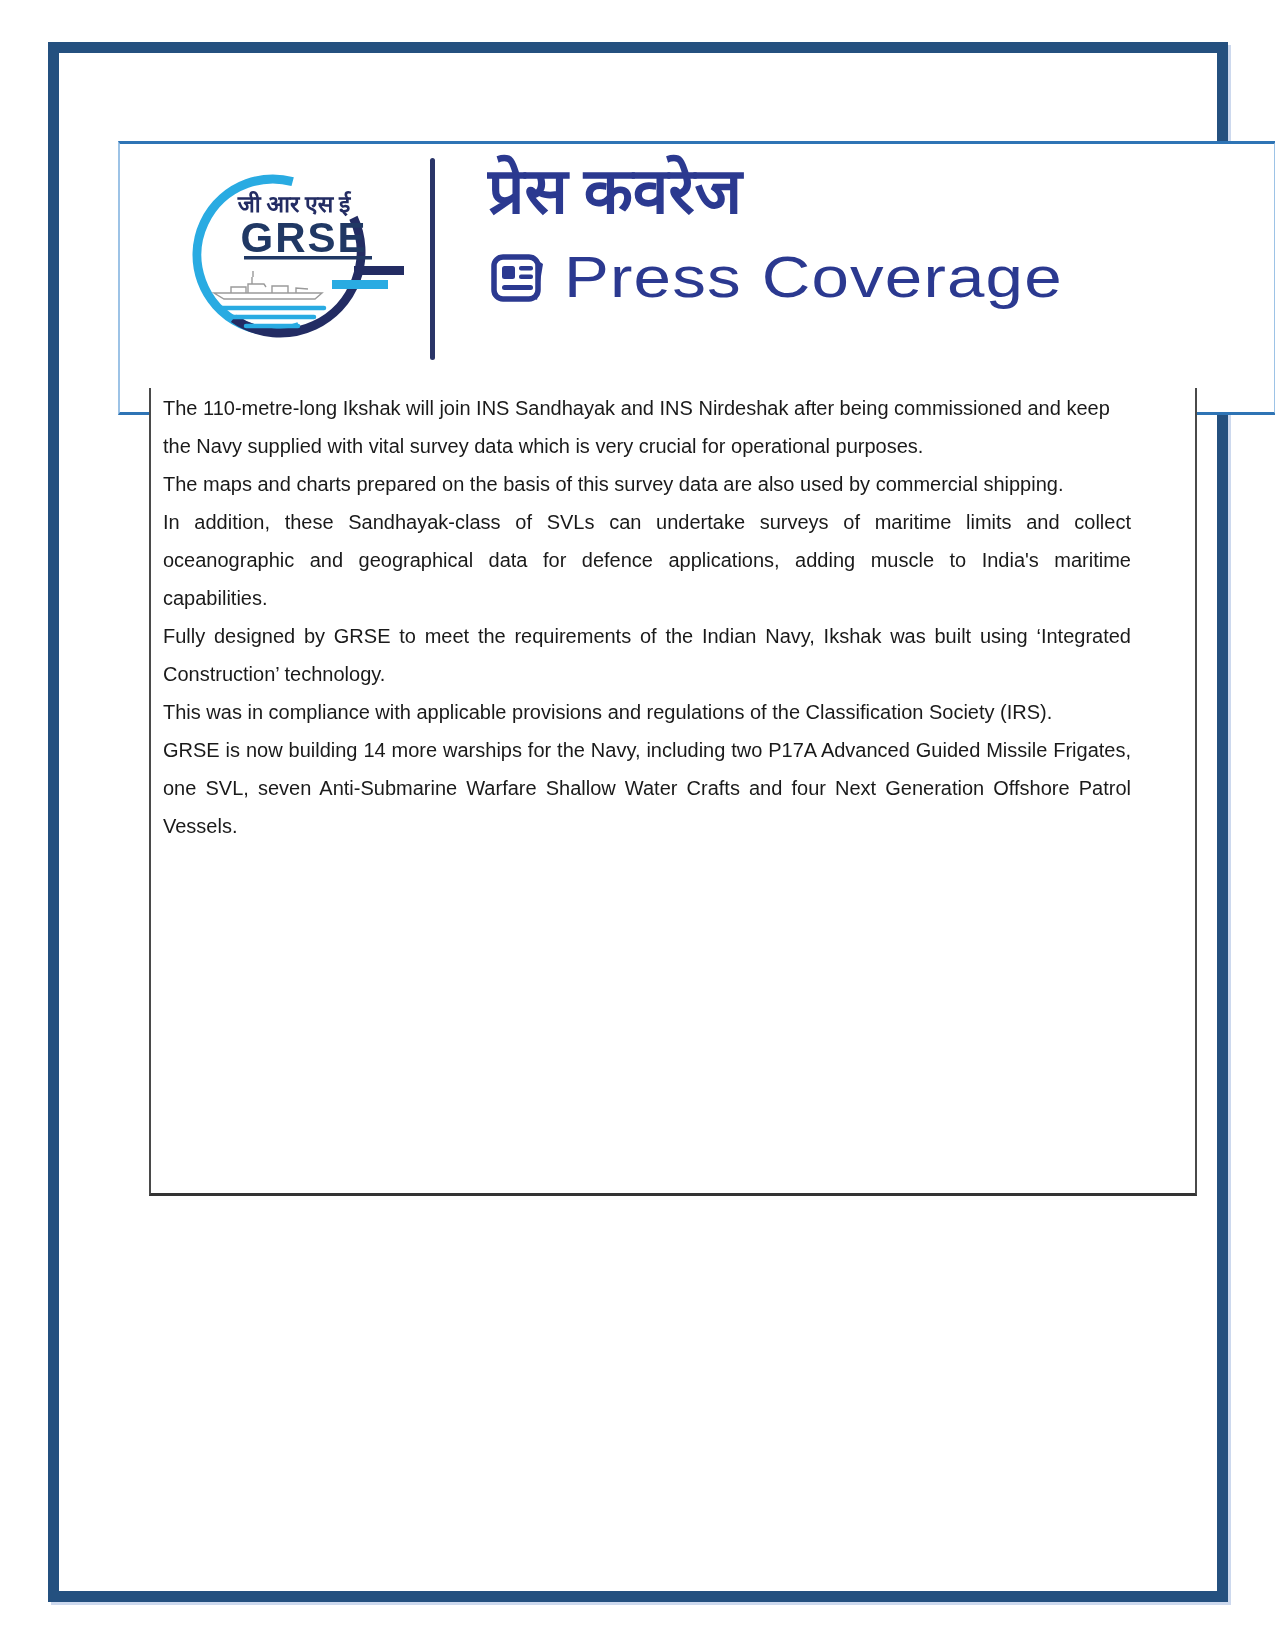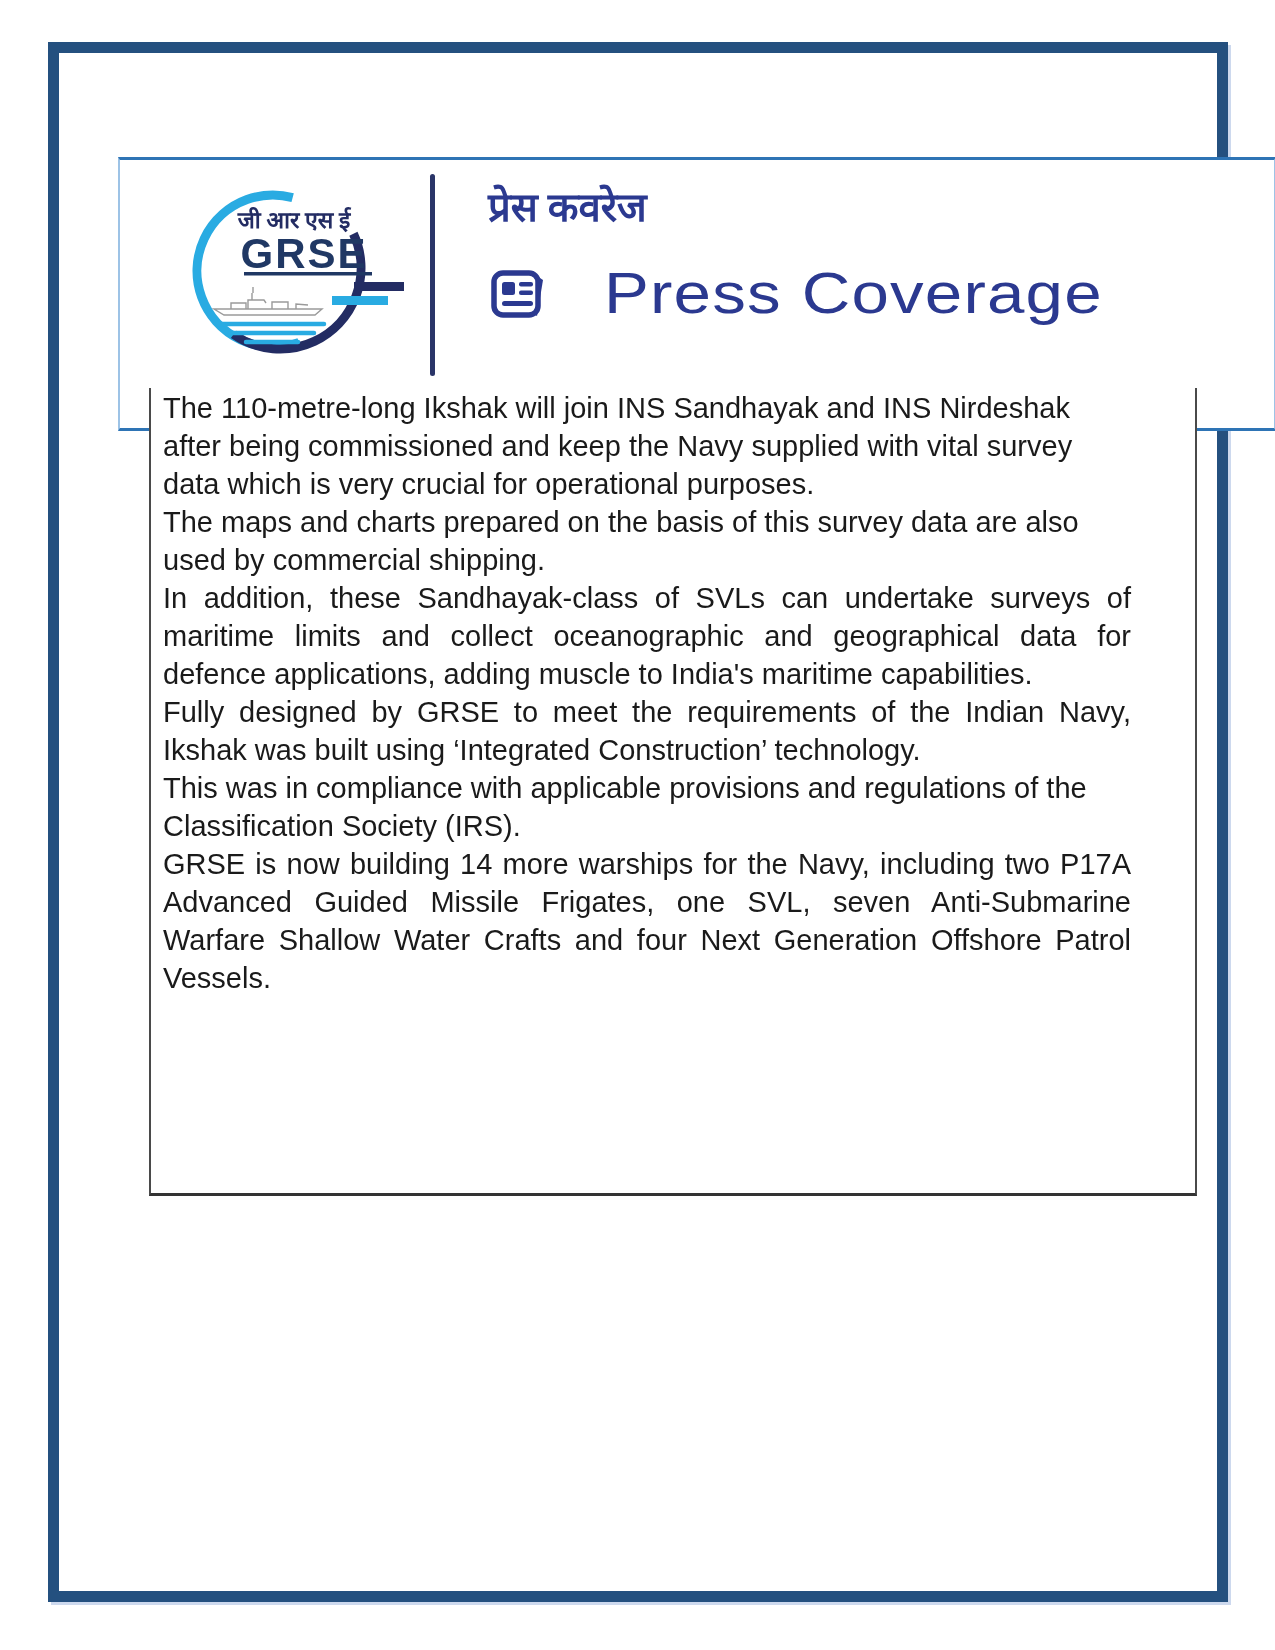--- a/index.html
+++ b/index.html
@@ -22,37 +22,36 @@
   
   .header-box{
     position:absolute;left:59px;top:88px;
     width:1158px;height:274px;
     box-sizing:border-box;
     border-top:3px solid #2E74B5;
     border-bottom:3px solid #2E74B5;
     border-left:2px solid #9DC3E6;
     border-right:2px solid #9DC3E6;
     background:#ffffff;
-    margin-top:16px;
   }
   .logo-svg{position:absolute;left:56px;top:16px;width:238px;height:188px;}
   .header-divider{
     position:absolute;left:310px;top:14px;width:5px;height:202px;
     background:#2A3568;border-radius:3px;
   }
   .title-hindi{
     position:absolute;left:368px;top:0px;
-    font-size:40px;line-height:96px;font-weight:bold;
+    font-size:64px;line-height:96px;font-weight:bold;
     color:#2B3990;
     font-family:"Liberation Serif","DejaVu Serif",serif;
     white-space:nowrap;
   }
   .title-row{
     position:absolute;left:368px;top:98px;height:70px;
-    display:flex;align-items:center;gap:40px;
+    display:flex;align-items:center;
   }
   .news-icon{width:60px;height:60px;flex:0 0 auto;}
   .title-english{
     display:inline-block;
     margin-left:16px;
     font-size:57px;
     color:#2B3990;
     letter-spacing:1px;
     transform:scaleX(1.18);
     transform-origin:left center;
@@ -65,21 +64,21 @@
     width:1048px;height:808px;
     box-sizing:border-box;
     border-left:2px solid #4A4A4A;
     border-right:2px solid #4A4A4A;
     border-bottom:3px solid #333333;
     padding:1px 64px 0 12px;
     background:#ffffff;
   }
   .article-box p{
     margin:0;padding:0;
-    font-size:29px;
+    font-size:20px;
     line-height:38px;
     color:#1A1A1A;
     font-family:"Liberation Sans",sans-serif;
   }
   .article-box p.just{text-align:justify;text-justify:inter-word;}
   .article-box p.left{text-align:left;}
 </style>
 </head>
 <body>
 

